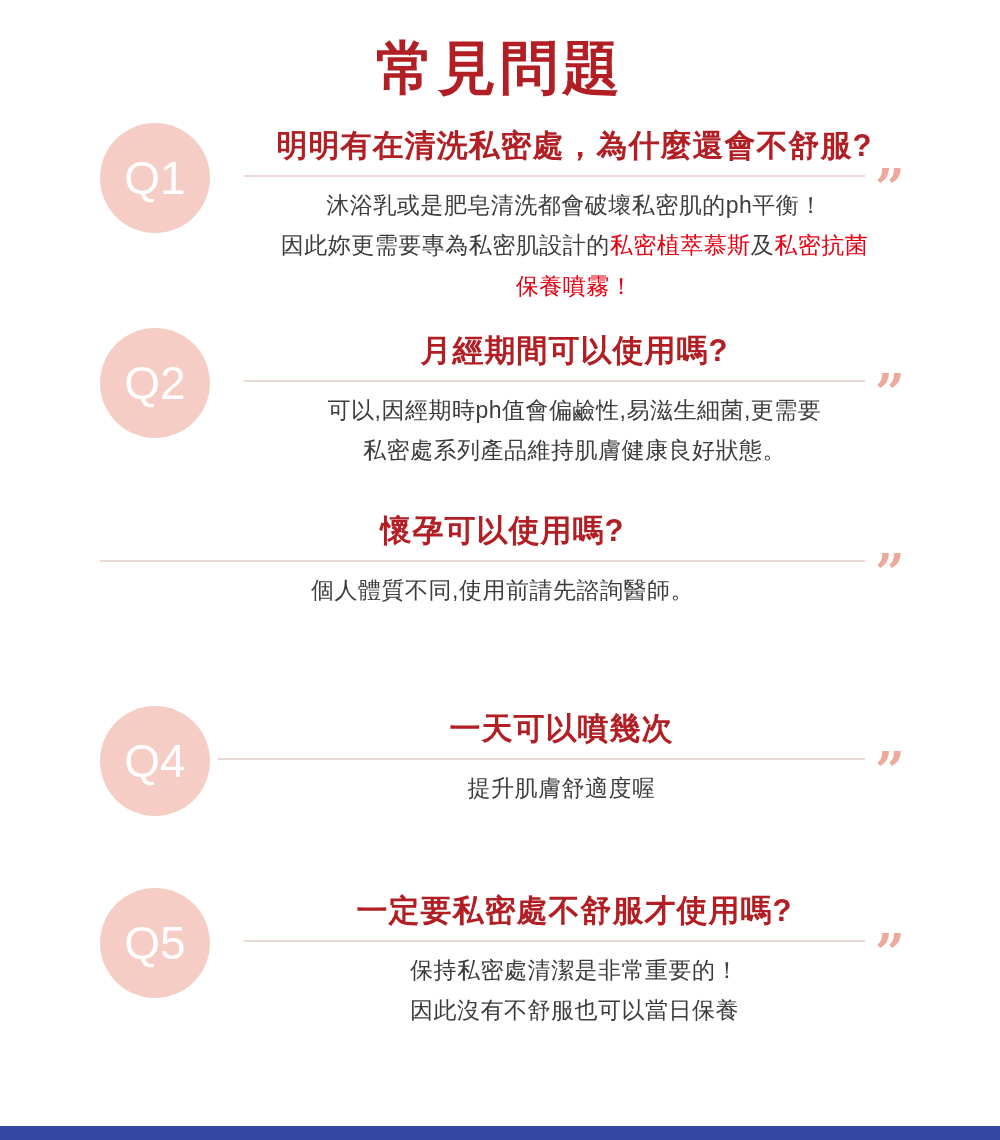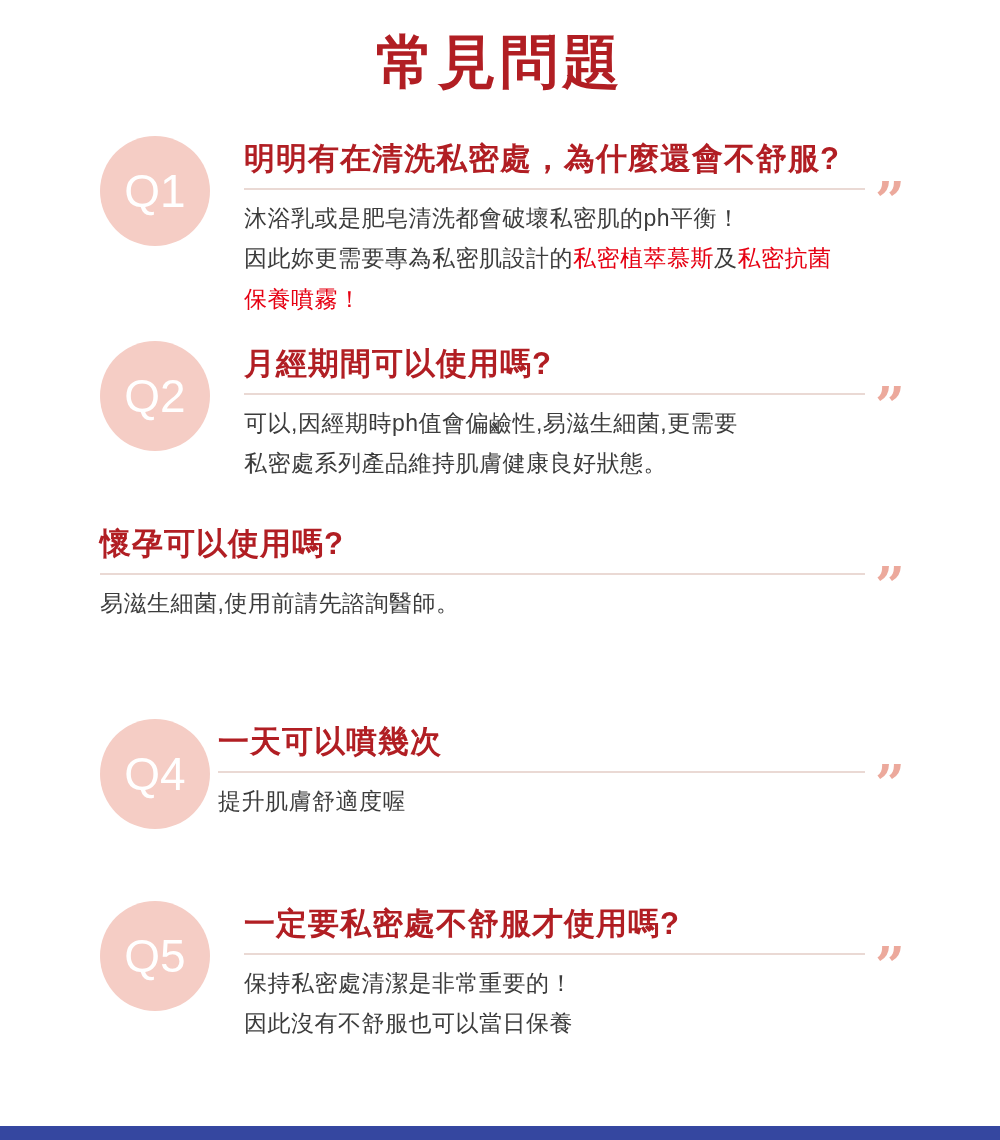--- a/index.html
+++ b/index.html
@@ -16,31 +16,32 @@
   body {
     width: 1000px;
     height: 1140px;
     background: #ffffff;
     font-family: "Liberation Sans", "DejaVu Sans", sans-serif;
     position: relative;
     overflow: hidden;
   }
   .title {
     margin: 0;
-    padding-top: 24px;
+    padding-top: 30px;
     text-align: center;
     font-size: 58px;
     font-weight: bold;
     letter-spacing: 4px;
     color: var(--accent-red);
   }
   .faq-list {
-    margin-top: 34px;
+    margin-top: 15px;
     padding-left: 100px;
     padding-right: 95px;
+    text-align: center;
   }
   .faq-item {
     display: flex;
     gap: 34px;
     align-items: flex-start;
   }
   .faq-item:nth-child(1) { margin-bottom: 22px; }
   .faq-item:nth-child(2) { margin-bottom: 38px; }
   .faq-item:nth-child(3) { margin-bottom: 95px; }
   .faq-item:nth-child(4) { margin-bottom: 72px; gap: 8px; }
@@ -147,21 +148,21 @@
   </section>
 
   <section class="faq-item">
     <div class="item-content">
       <h2 class="question-title">懷孕可以使用嗎?</h2>
       <div class="rule-row">
         <div class="rule"></div>
         <span class="quote">”</span>
       </div>
       <div class="answer">
-            <p class="answer-line"><span class="answer-segment">易滋生細菌,使用前請先諮詢醫師。</span></p>
+            <p class="answer-line"><span class="answer-segment">個人體質不同,使用前請先諮詢醫師。</span></p>
           </div>
     </div>
   </section>
 
   <section class="faq-item">
     <div class="q-circle">Q4</div>
     <div class="item-content">
       <h2 class="question-title">一天可以噴幾次</h2>
       <div class="rule-row">
         <div class="rule"></div>

